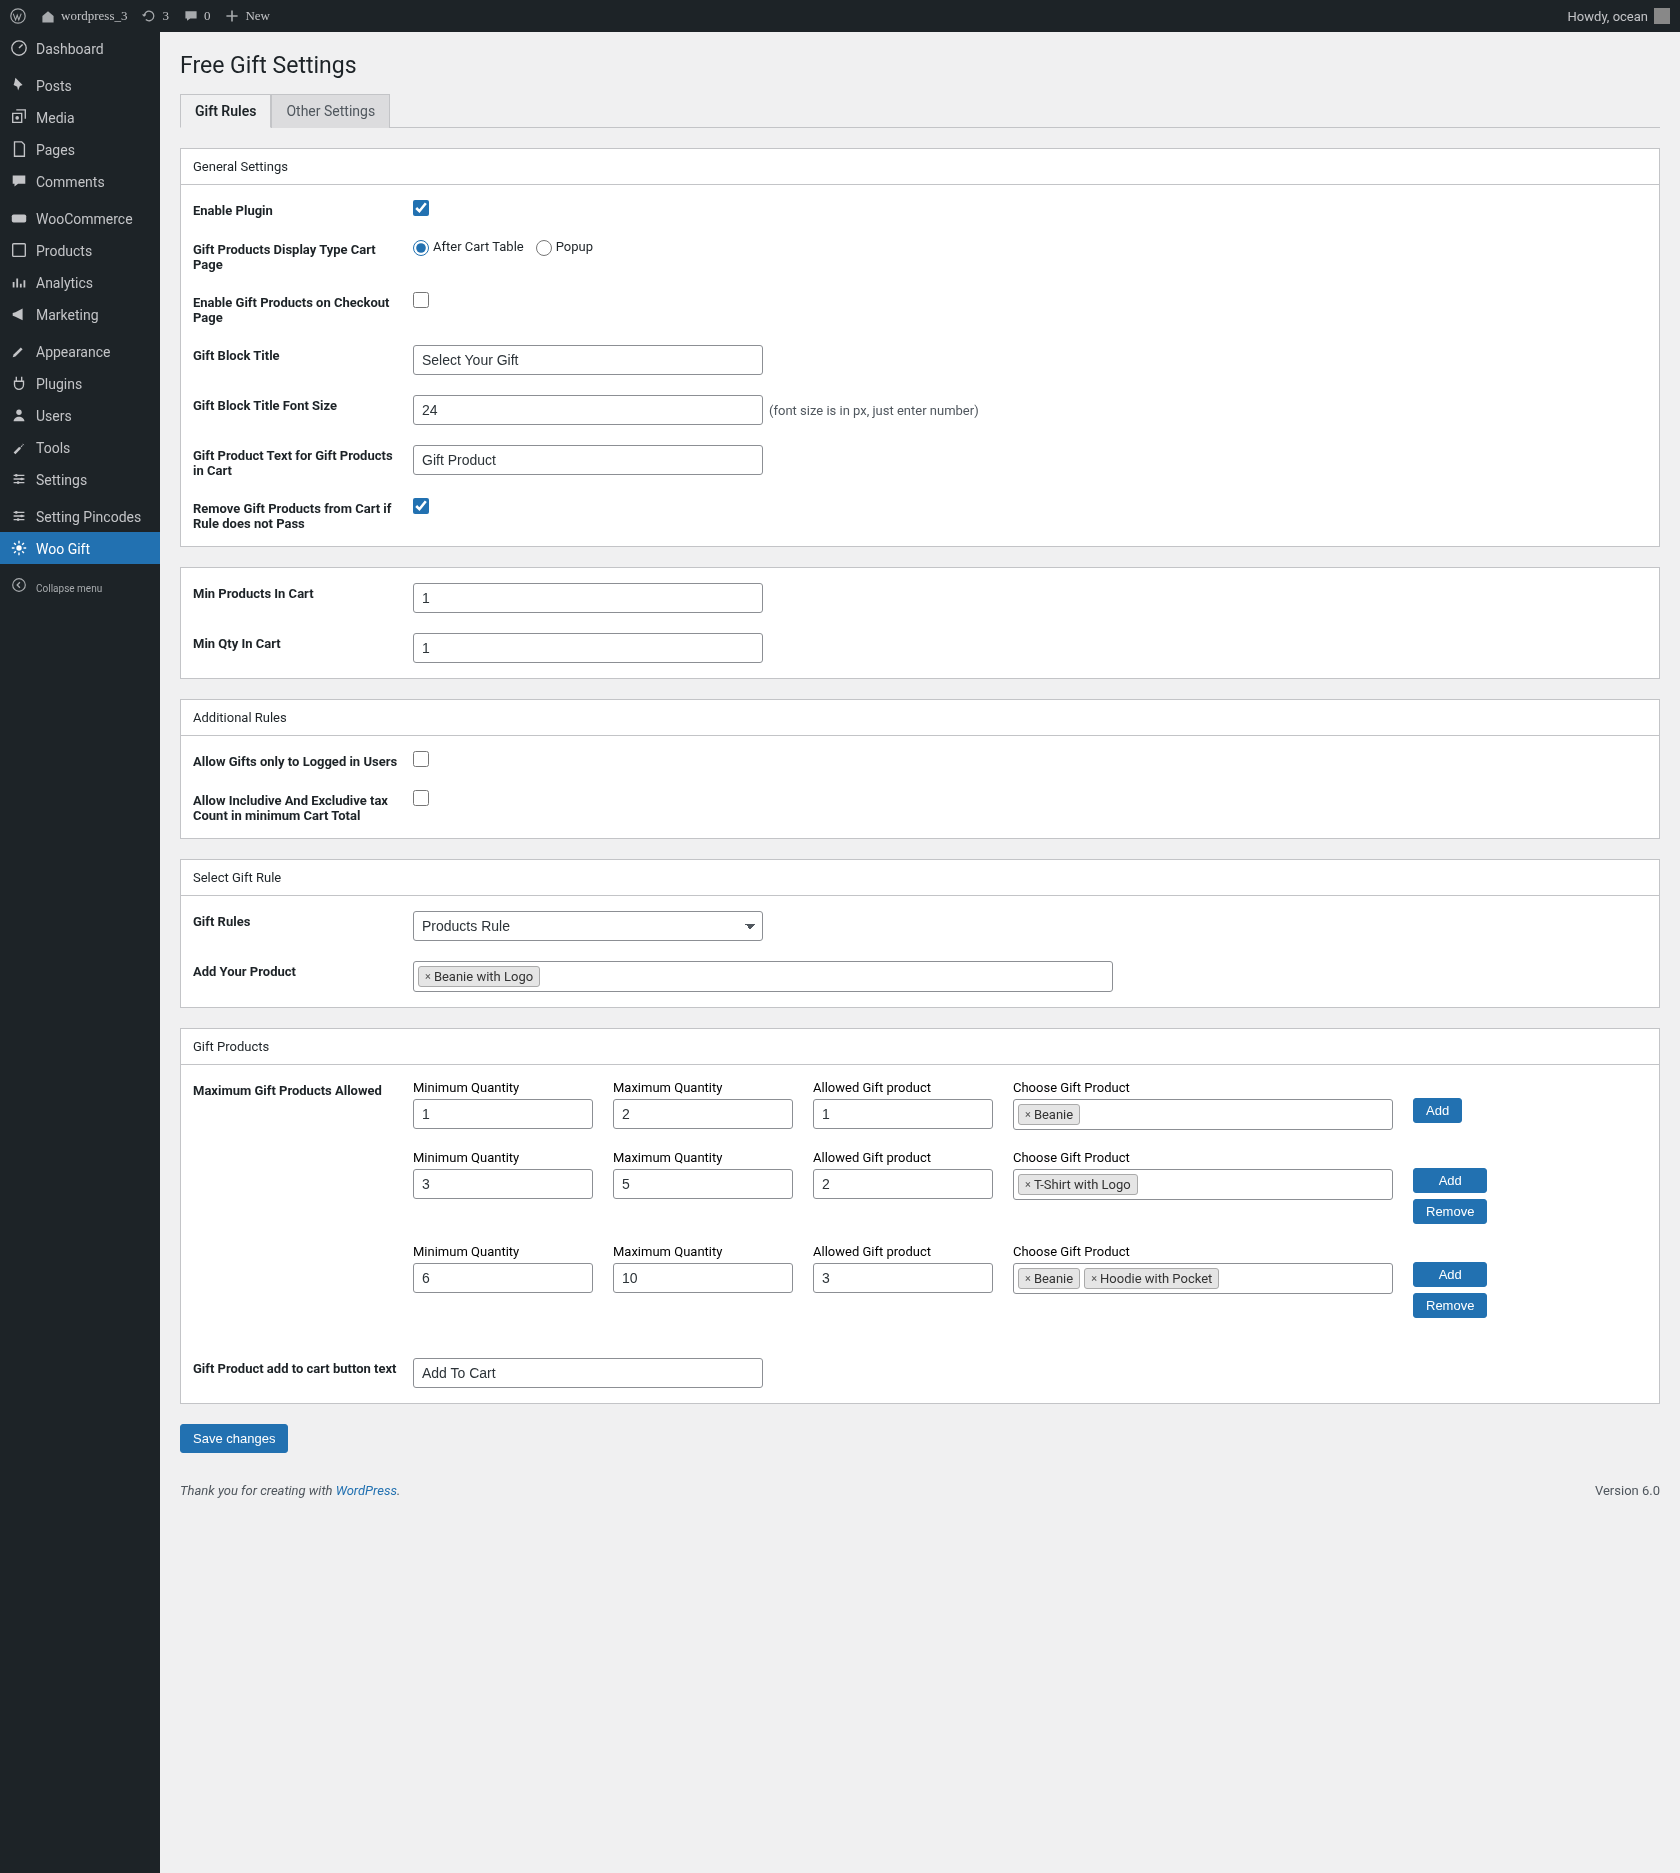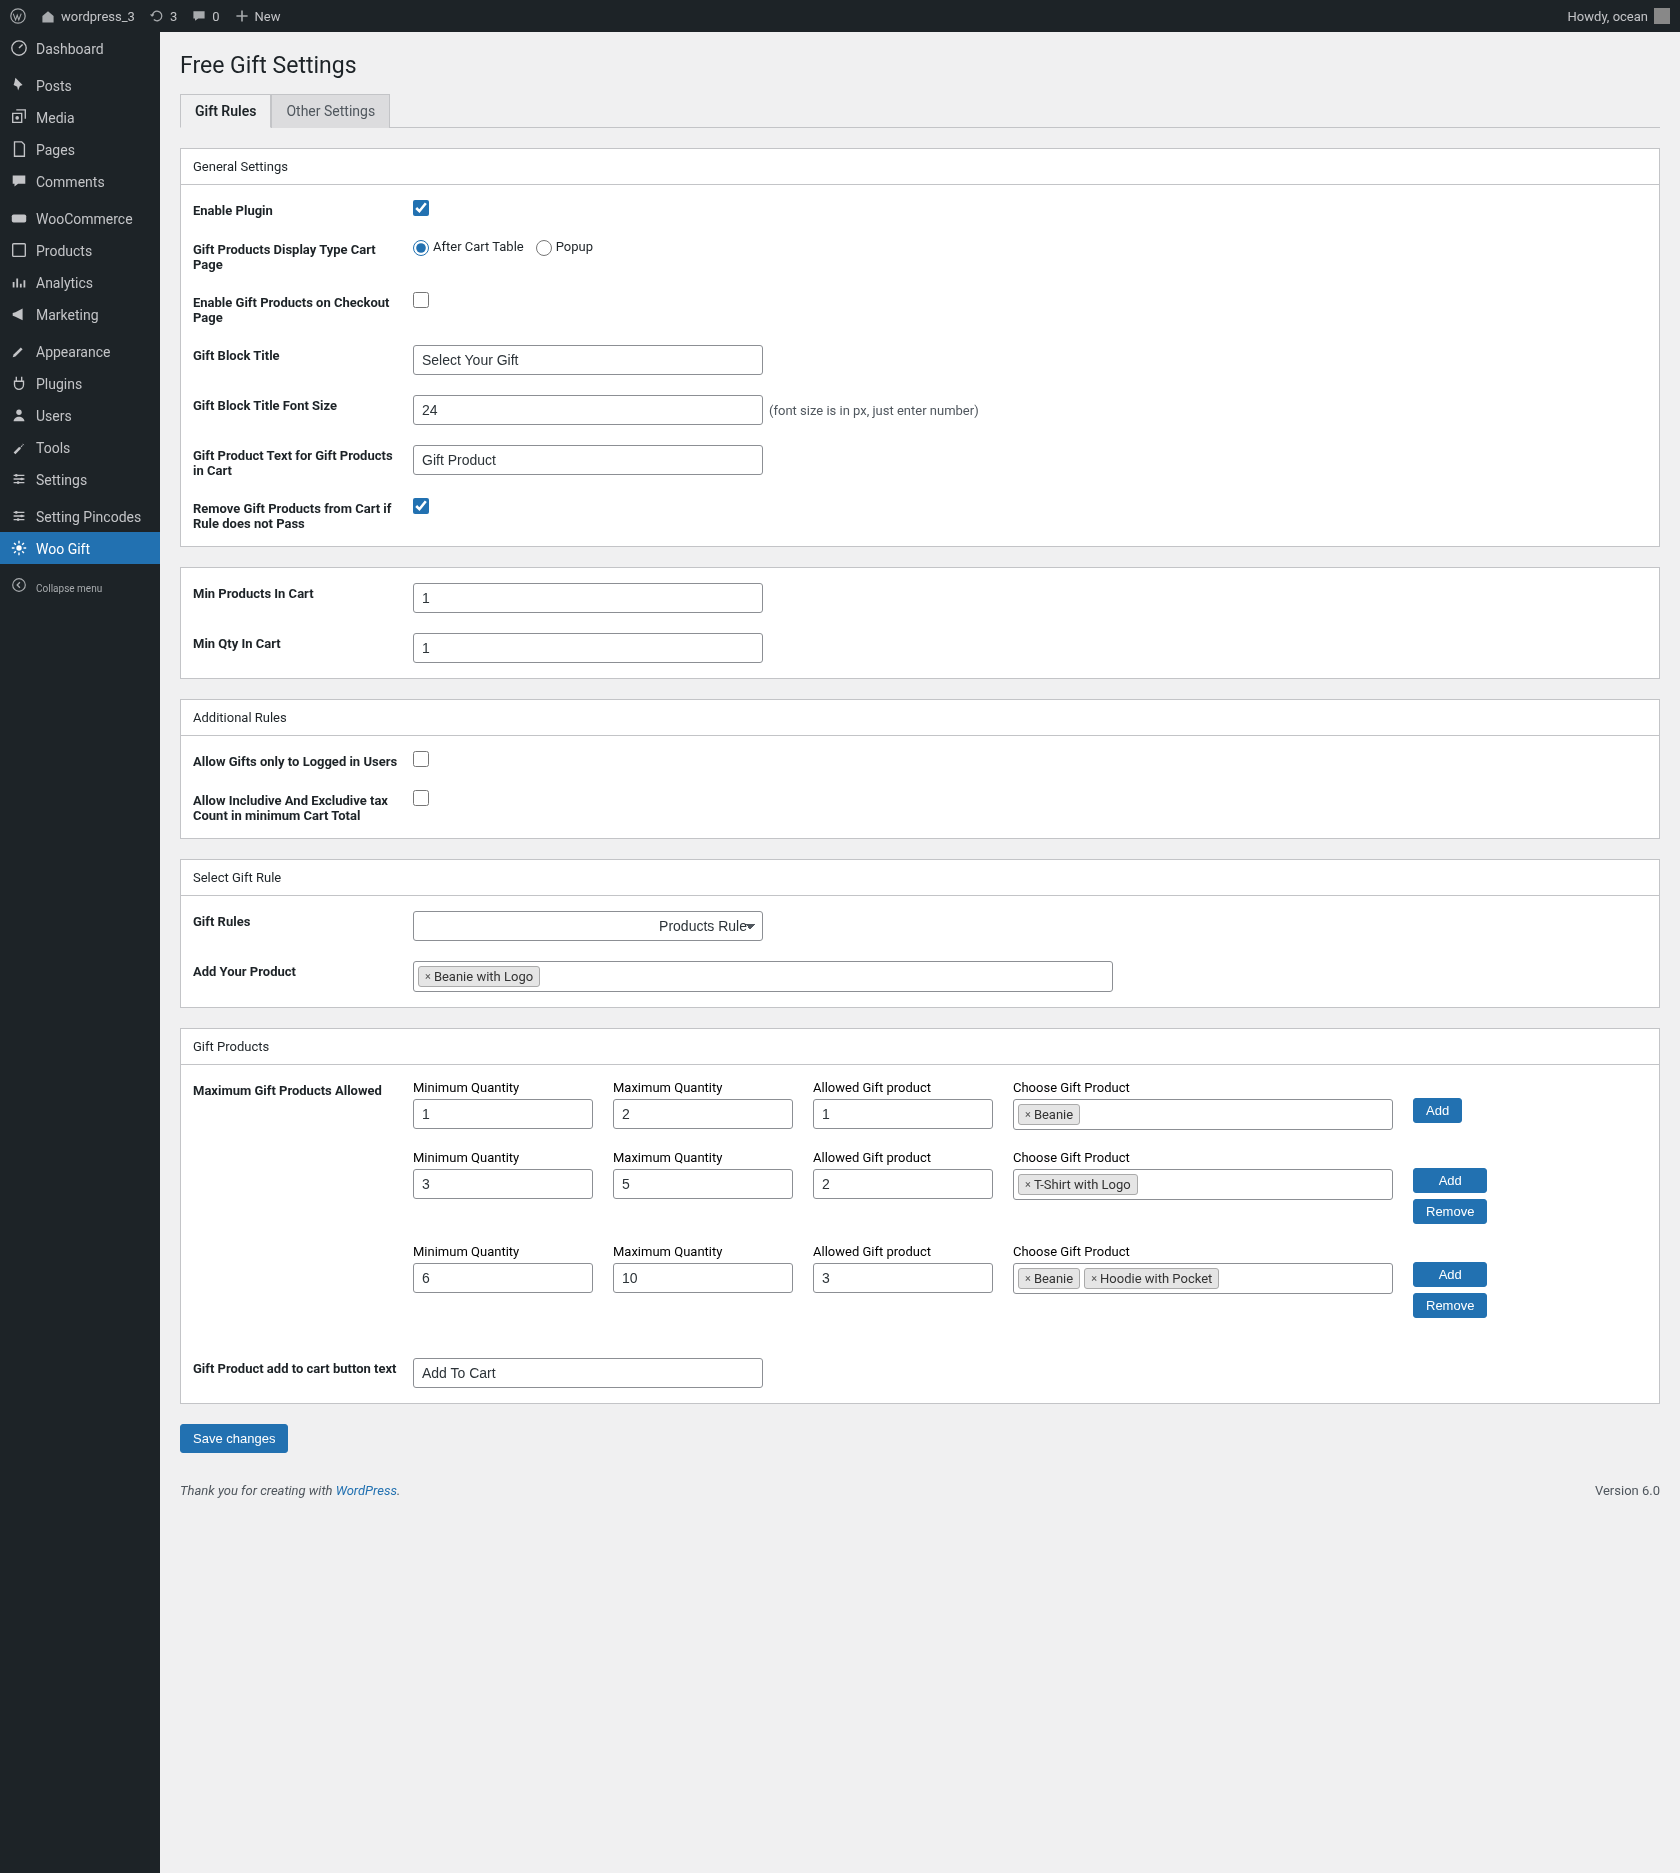--- a/index.html
+++ b/index.html
@@ -2,21 +2,21 @@
 <html><head>
   <meta charset="utf-8">
   <style>
     * { margin: 0; padding: 0; box-sizing: border-box; }
     body { font-family: -apple-system, BlinkMacSystemFont, "Segoe UI", Roboto, "Helvetica Neue", sans-serif; font-size: 13px; color: #1d2327; background: #f0f0f1; }
 
     
     .adminbar { height: 32px; background: #1d2327; color: #c3c4c7; display: flex; align-items: center; padding: 0 10px; font-size: 13px; }
     .adminbar-left { display: flex; align-items: center; gap: 14px; flex: 1; }
     .adminbar-right { font-size: 13px; color: #c3c4c7; display: flex; align-items: center; gap: 6px; }
-    .adminbar-item { display: flex; align-items: center; gap: 5px; color: #c3c4c7; cursor: pointer; }
+    .adminbar-item { display: flex; align-items: center; gap: 5px; color: #c3c4c7; cursor: pointer; font-family: Liberation Serif, serif; }
     .ab-ico { width: 16px; height: 16px; display: inline-flex; align-items: center; justify-content: center; fill: #a7aaad; }
     .avatar-sq { width: 16px; height: 16px; background: #888; }
 
     
     .layout { display: flex; min-height: calc(100vh - 32px); }
     .sidebar { width: 160px; background: #1d2327; color: #c3c4c7; font-size: 14px; flex-shrink: 0; }
     .content { flex: 1; padding: 10px 20px 20px 20px; }
 
     .sb-item { display: flex; align-items: flex-end; gap: 8px; padding: 7px 10px; cursor: pointer; color: #c3c4c7; position: relative; }
     .sb-item.active { background: #2271b1; color: #fff; }
@@ -40,21 +40,21 @@
 
     .form-row { display: flex; align-items: flex-start; margin-bottom: 20px; }
     .form-row:last-child { margin-bottom: 0; }
     .form-label { width: 220px; font-weight: 700; font-size: 13px; padding-right: 10px; padding-top: 3px; }
     .form-field { flex: 1; }
     .desc { color: #50575e; font-size: 13px; margin-left: 6px; }
 
     input[type=text].tinput, select.tselect {
       padding: 4px 8px; border: 1px solid #8c8f94; border-radius: 3px; font-size: 14px; width: 350px; background: #fff; color: #2c3338; height: 30px;
     }
-    select.tselect { appearance: none; background-image: linear-gradient(45deg, transparent 50%, #50575e 50%), linear-gradient(-45deg, transparent 50%, #50575e 50%); background-position: right 12px center, right 7px center; background-size: 5px 5px; background-repeat: no-repeat; padding-right: 15px; text-align: right; }
+    select.tselect { appearance: none; background-image: linear-gradient(45deg, transparent 50%, #50575e 50%), linear-gradient(-45deg, transparent 50%, #50575e 50%); background-position: right 12px center, right 7px center; background-size: 5px 5px; background-repeat: no-repeat; padding-right: 15px; }
 
     input[type=checkbox].cb { width: 16px; height: 16px; border: 1px solid #8c8f94; border-radius: 3px; accent-color: #2271b1; }
     input[type=radio].rd { width: 16px; height: 16px; accent-color: #2271b1; margin-right: 4px; vertical-align: middle; }
     .radio-lbl { margin-right: 12px; font-size: 13px; }
 
     
     .tagbox { border: 1px solid #8c8f94; border-radius: 3px; padding: 4px; min-height: 30px; display: flex; flex-wrap: wrap; gap: 4px; align-items: center; }
     .tagbox.wide { width: 700px; }
     .tagbox.gift { width: 380px; }
     .tag { background: #e5e5e5; border: 1px solid #aaa; border-radius: 3px; padding: 2px 6px; font-size: 13px; color: #333; display: inline-flex; align-items: center; gap: 3px; }

